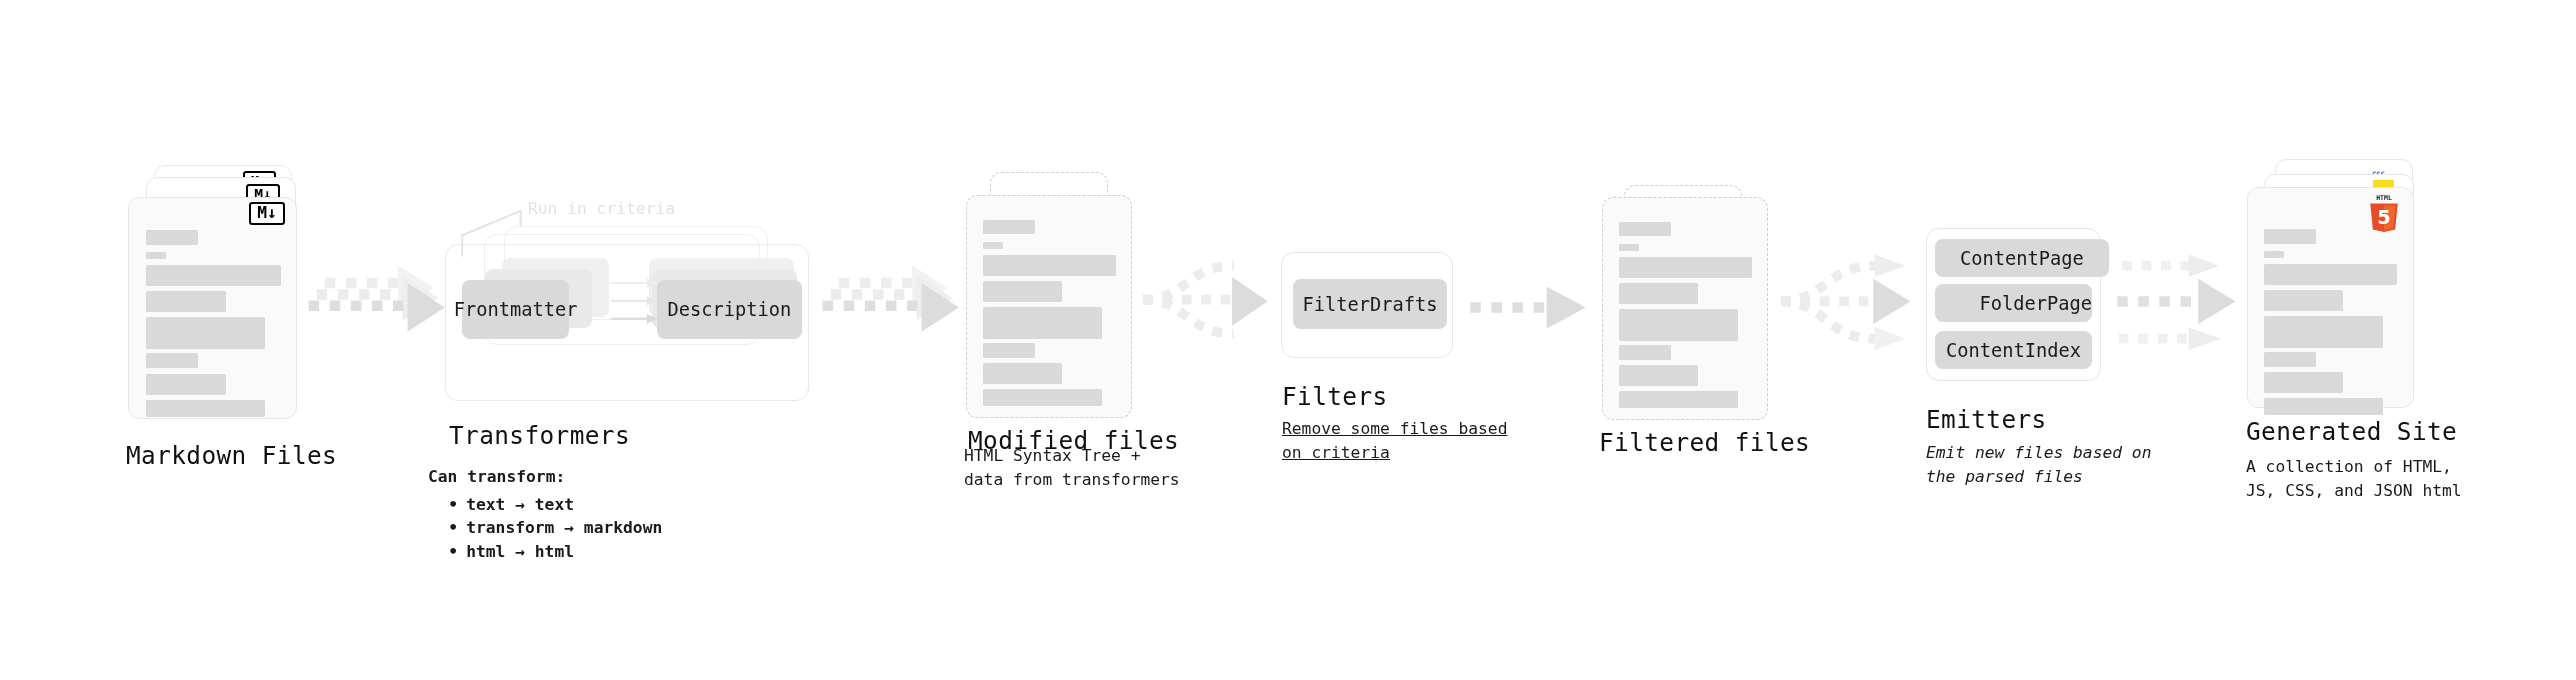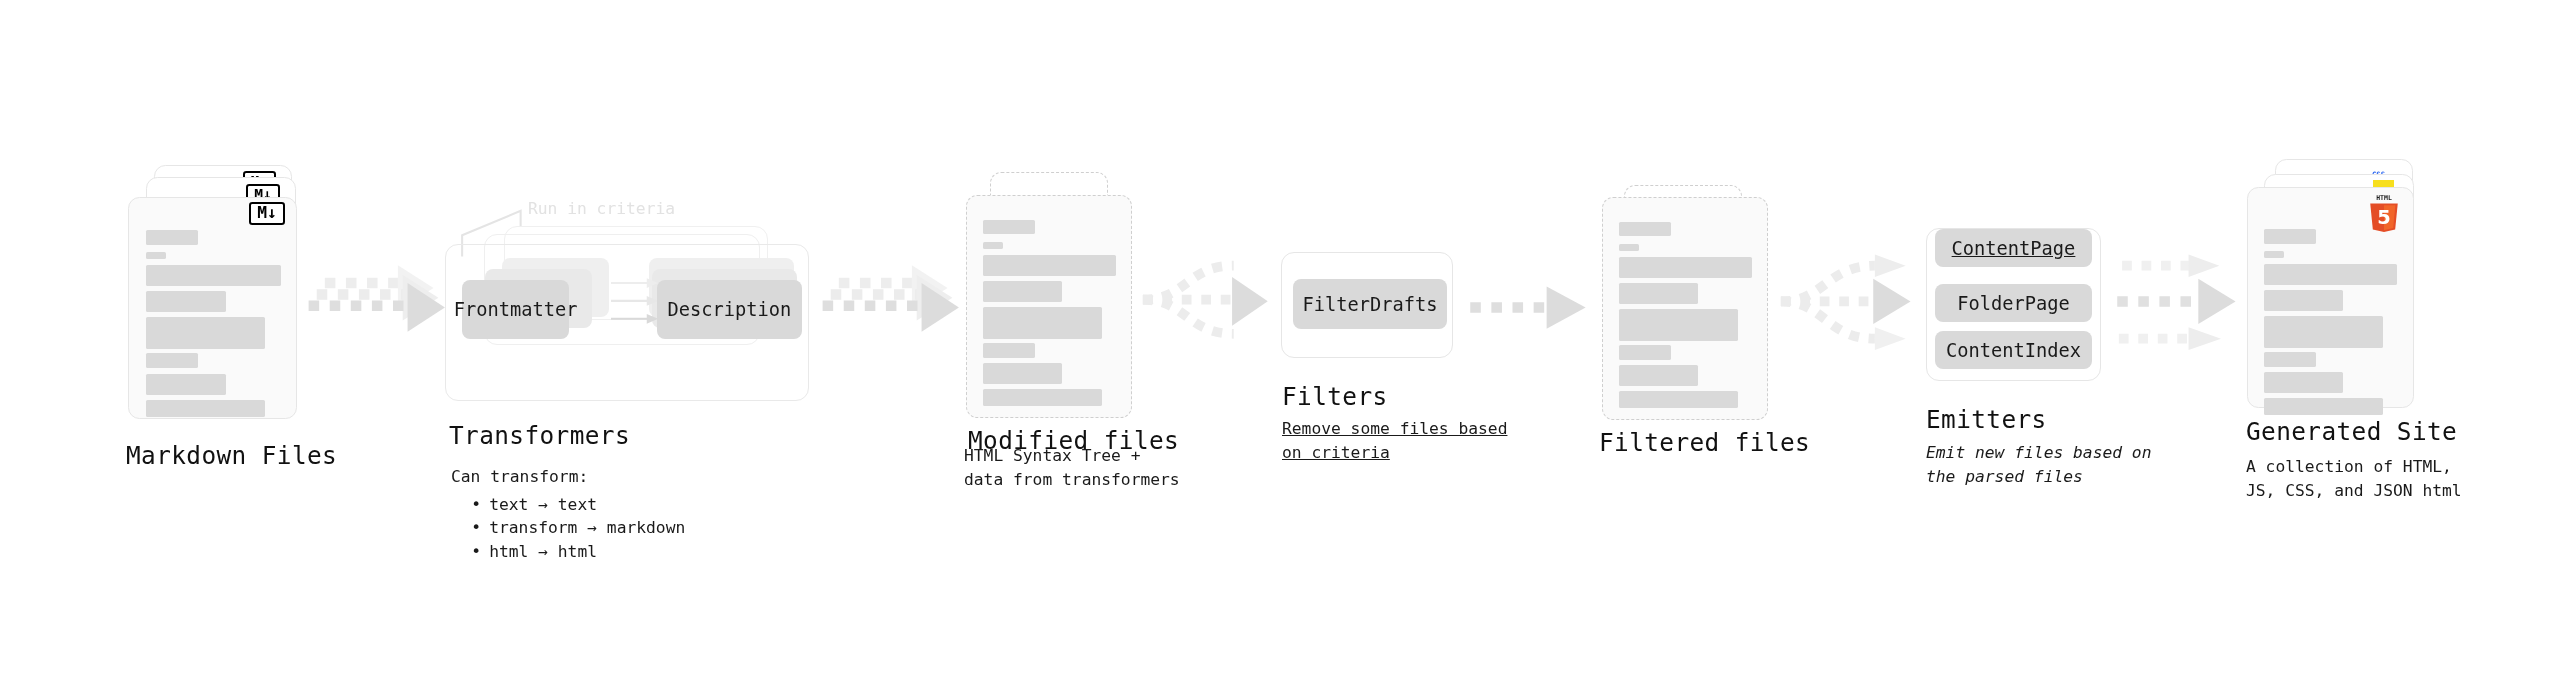--- a/index.html
+++ b/index.html
@@ -216,21 +216,21 @@
 
     <div class="chip" style="left:462px; top:280px; width:107px; height:59px;">
       <span>Frontmatter</span>
     </div>
     <div class="chip" style="left:657px; top:280px; width:145px; height:59px;">
       <span>Description</span>
     </div>
 
     <div class="title" style="left:449px; top:421px;">Transformers</div>
 
-    <div class="bullets" style="left:451px; top:465px;">
+    <div class="bullets" style="left:428px; top:465px;font-weight:bold;">
       <p class="lead">Can transform:</p>
       <ul>
         <li>text → text</li>
         <li>transform → markdown</li>
         <li>html → html</li>
       </ul>
     </div>
   </div>
 
   <div class="abs" style="left:821px; top:252px;">
@@ -320,24 +320,24 @@
         <line x1="6" y1="58" x2="126" y2="58"></line>
       </g>
       <polygon points="122,0 160,14 122,28" fill="#ededed"></polygon>
       <polygon points="122,90 160,104 122,118" fill="#f0f0f0"></polygon>
       <polygon points="120,30 166,58 120,86" fill="#dcdcdc"></polygon>
     </svg>
   </div>
 
   <div>
     <div class="groupbox" style="left:1926px; top:228px; width:175px; height:153px; border:1.6px solid #e6e6e6;"></div>
-    <div class="chip" style="left:1935px; top:229px; width:157px; height:38px;text-decoration:underline;">
+    <div class="chip" style="left:1935px; top:239px; width:174px; height:38px;">
       <span>ContentPage</span>
     </div>
-    <div class="chip" style="left:1935px; top:284px; width:157px; height:38px;">
+    <div class="chip" style="left:1935px; top:284px; width:157px; height:38px;justify-content:flex-end;">
       <span>FolderPage</span>
     </div>
     <div class="chip" style="left:1935px; top:331px; width:157px; height:38px;">
       <span>ContentIndex</span>
     </div>
     <div class="title" style="left:1926px; top:405px;">Emitters</div>
     <div class="subtitle" style="left:1926px; top:441px;font-style:italic;">Emit new files based on
 the parsed files</div>
   </div>
 

